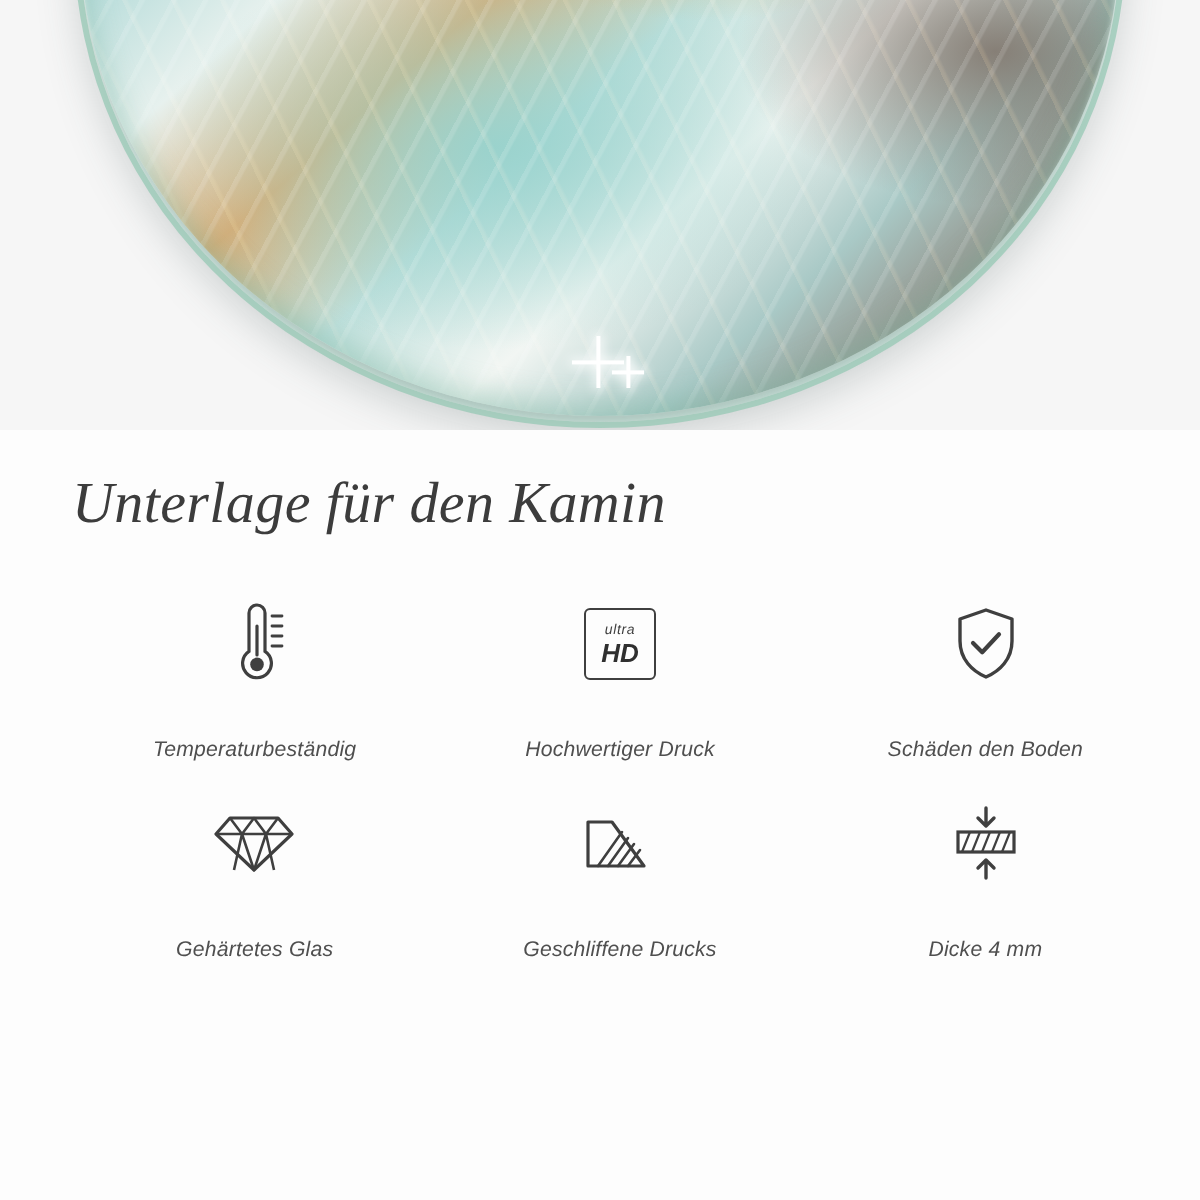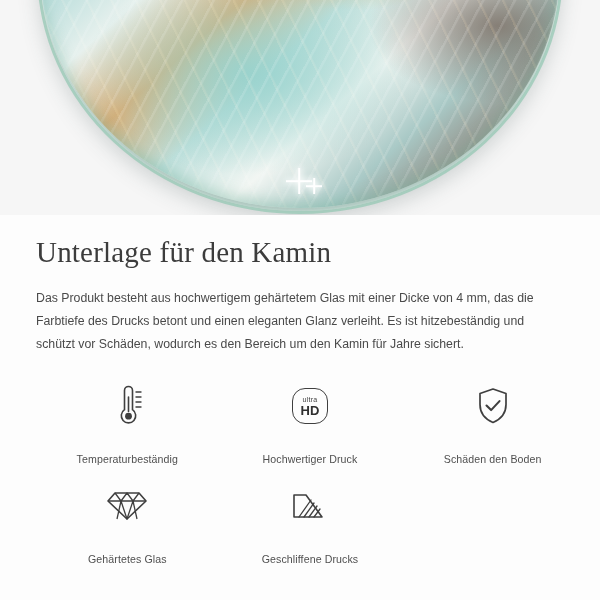--- a/index.html
+++ b/index.html
@@ -104,20 +104,21 @@
     box-shadow: 0 0 6px 1px rgba(255,255,255,0.9);
   }
   .sparkle-a { left: 286px; top: 168px; }
   .sparkle-b { left: 306px; top: 178px; width: 16px; height: 16px; }
   .sparkle-b::before { width: 16px; }
   .sparkle-b::after { height: 16px; }
 
   
   .content {
     padding: 18px 16px 0 36px;
+    font-style: italic;
   }
   .headline {
     font-family: "Liberation Serif", serif;
     font-size: 29px;
     line-height: 1.32;
     color: #3c3c3c;
     font-weight: 400;
     margin: 0 0 16px 0;
     letter-spacing: .2px;
   }
@@ -154,21 +155,21 @@
   .feature-label {
     margin-top: 22px;
     font-size: 10.6px;
     color: #4f4f4f;
     letter-spacing: .1px;
   }
   .hd-box {
     width: 34px;
     height: 34px;
     border: 1.6px solid #3f3f3f;
-    border-radius: 13px;
+    border-radius: 3px;
     display: flex;
     flex-direction: column;
     align-items: center;
     justify-content: center;
     line-height: 1;
   }
   .hd-box .hd-small {
     font-size: 7px;
     color: #3f3f3f;
     letter-spacing: .3px;
@@ -191,21 +192,20 @@
     <div class="hero-sparkle sparkle-a"></div>
     <div class="hero-sparkle sparkle-b"></div>
   </div>
 
   <div class="content">
 
     <h1 class="headline">
       <span>Unterlage für den Kamin</span>
     </h1>
 
-    <p class="body-copy">Das Produkt besteht aus hochwertigem gehärtetem Glas mit einer Dicke von 4 mm, das die Farbtiefe des Drucks betont und einen eleganten Glanz verleiht. Es ist hitzebeständig und schützt vor Schäden, wodurch es den Bereich um den Kamin für Jahre sichert.</p>
 
     <div class="features">
 
       <div class="feature">
         <div class="feature-icon">
           <svg width="40" height="44" viewBox="0 0 40 44" fill="none" xmlns="http://www.w3.org/2000/svg">
             <path d="M17.5 6.5a4 4 0 0 1 8 0v19.2a7.2 7.2 0 1 1-8 0V6.5z" stroke="#3f3f3f" stroke-width="1.6"></path>
             <path d="M21.5 13v14.5" stroke="#3f3f3f" stroke-width="1.6" stroke-linecap="round"></path>
             <circle cx="21.5" cy="32.2" r="3.4" fill="#3f3f3f"></circle>
             <path d="M29 8h5M29 13h5M29 18h5M29 23h5" stroke="#3f3f3f" stroke-width="1.4" stroke-linecap="round"></path>
@@ -247,16 +247,27 @@
       <div class="feature">
         <div class="feature-icon">
           <svg width="44" height="34" viewBox="0 0 44 34" fill="none" xmlns="http://www.w3.org/2000/svg">
             <path d="M6 28h28L18 6H6v22z" stroke="#3f3f3f" stroke-width="1.6" stroke-linejoin="round" fill="none"></path>
             <path d="M11 28L23 11M16 28l10-14M21 28l8-11M26 28l6-8" stroke="#3f3f3f" stroke-width="1.3" stroke-linecap="round"></path>
           </svg>
         </div>
         <div class="feature-label">Geschliffene Drucks</div>
       </div>
 
+      <div class="feature">
+        <div class="feature-icon">
+          <svg width="42" height="42" viewBox="0 0 42 42" fill="none" xmlns="http://www.w3.org/2000/svg">
+            <path d="M21 3v9M21 12l-4-4M21 12l4-4" stroke="#3f3f3f" stroke-width="1.7" stroke-linecap="round" stroke-linejoin="round"></path>
+            <rect x="7" y="15" width="28" height="10" stroke="#3f3f3f" stroke-width="1.6"></rect>
+            <path d="M9 25l4-10M14 25l4-10M19 25l4-10M24 25l4-10M29 25l4-10" stroke="#3f3f3f" stroke-width="1.1"></path>
+            <path d="M21 38v-9M21 29l-4 4M21 29l4 4" stroke="#3f3f3f" stroke-width="1.7" stroke-linecap="round" stroke-linejoin="round"></path>
+          </svg>
+        </div>
+        <div class="feature-label">Dicke 4 mm</div>
+      </div>
 
     </div>
   </div>
 </div>
 
 </body></html>

